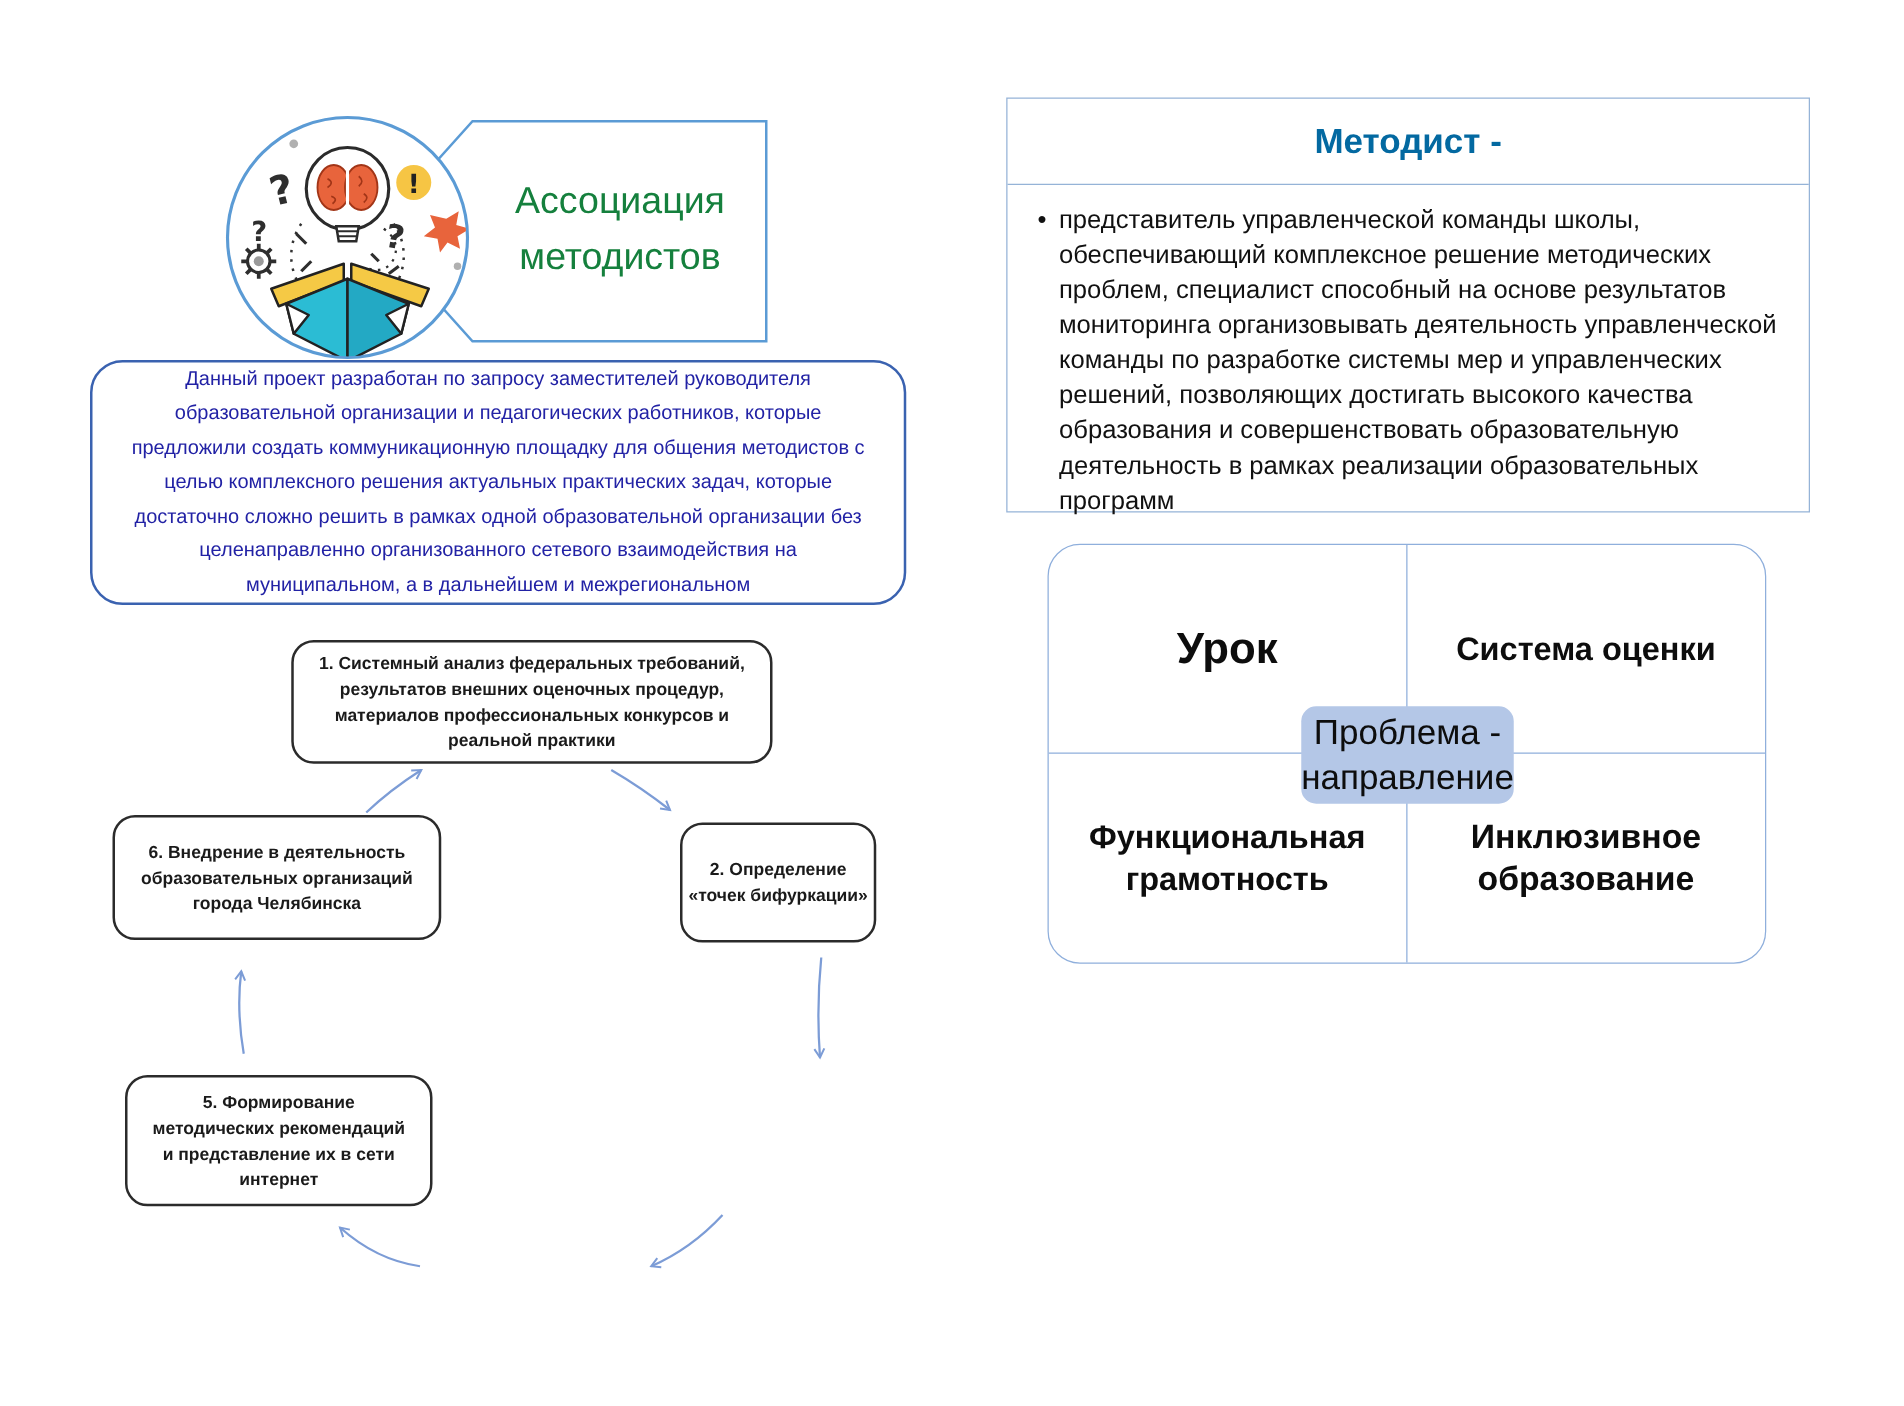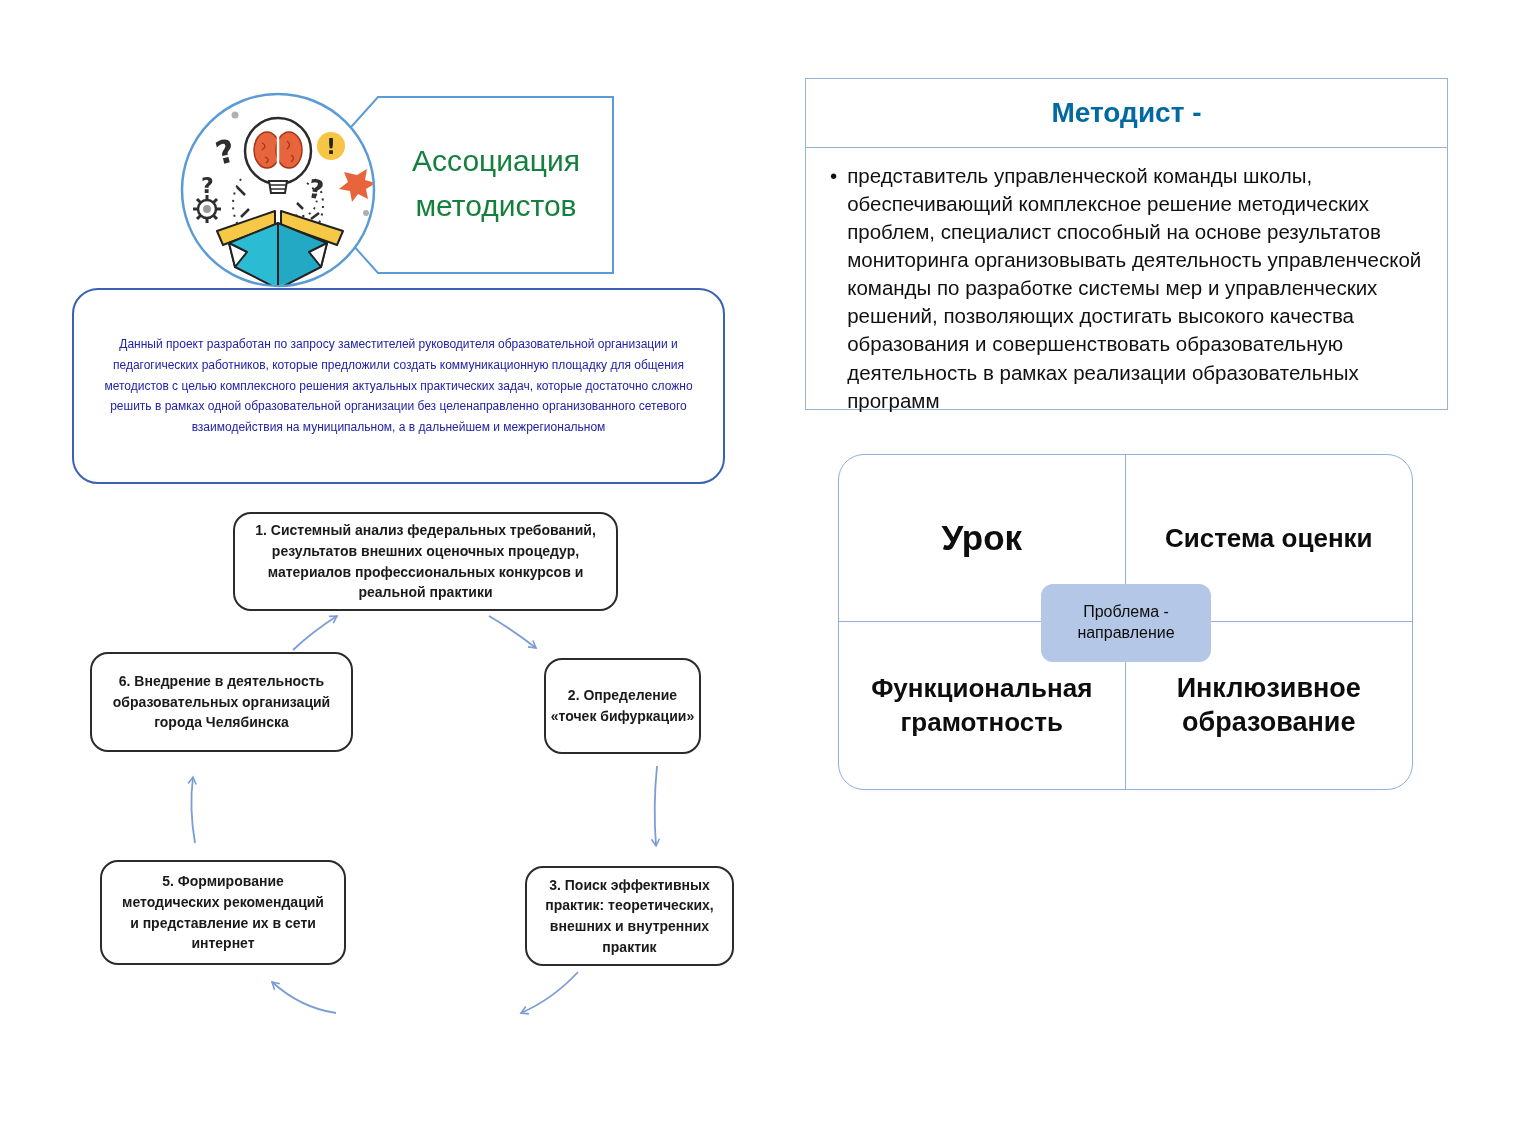--- a/index.html
+++ b/index.html
@@ -13,21 +13,21 @@
   .title-text{
     position:absolute;left:386px;top:138px;width:220px;z-index:3;
     font-size:30px;line-height:1.5;text-align:center;color:#15803d;font-weight:normal;
   }
   .intro-box{
     position:absolute;left:72px;top:288px;width:653px;height:196px;z-index:3;
     border:2px solid #3A62B0;border-radius:26px;box-sizing:border-box;
     display:flex;align-items:center;justify-content:center;background:#fff;
   }
   .intro-box .intro-text{
-    width:602px;text-align:center;color:#2222A5;font-size:12px;line-height:1.72;
+    width:602px;text-align:center;color:#2222A5;font-size:16px;line-height:1.72;
   }
 
   .cycle-step{
     position:absolute;z-index:3;background:#fff;
     border:2.5px solid #2b2b2b;border-radius:18px;box-sizing:border-box;
     display:flex;align-items:center;justify-content:center;text-align:center;
     font-weight:bold;font-size:14px;line-height:1.48;padding:4px 4px;
   }
   .step-1{left:233px;top:512px;width:385px;height:99px;}
   .step-2{left:544px;top:658px;width:157px;height:96px;}
@@ -44,37 +44,37 @@
     height:68px;display:flex;align-items:center;justify-content:center;
     border-bottom:1.5px solid #95B3D7;font-weight:bold;font-size:28px;color:#0369a1;
   }
   .methodist-body{
     padding:14px 20px 0 24px;display:flex;align-items:flex-start;
     font-size:20.5px;line-height:1.37;color:#111;
   }
   .methodist-body .bullet{margin-right:10px;line-height:1.37;}
 
   .directions-grid{
-    position:absolute;left:838px;top:454px;width:575px;height:336px;z-index:3;
+    position:absolute;left:838px;top:435px;width:575px;height:336px;z-index:3;
     border:1.5px solid #8FAFDC;border-radius:26px;box-sizing:border-box;background:#fff;
     display:grid;grid-template-columns:1fr 1fr;grid-template-rows:1fr 1fr;
   }
   .grid-cell{
     display:flex;align-items:center;justify-content:center;text-align:center;
     font-weight:bold;color:#0d0d0d;box-sizing:border-box;
   }
   .cell-tl{border-right:1.5px solid #8FAFDC;border-bottom:1.5px solid #8FAFDC;font-size:35px;}
   .cell-tr{border-bottom:1.5px solid #8FAFDC;font-size:26px;}
   .cell-bl{border-right:1.5px solid #8FAFDC;font-size:26px;line-height:1.3;padding:0 20px;}
   .cell-br{font-size:27px;line-height:1.25;padding:0 18px;}
   .problem-box{
     position:absolute;left:202px;top:129px;width:170px;height:78px;z-index:4;
     background:#B4C7E7;border-radius:12px;
     display:flex;align-items:center;justify-content:center;text-align:center;
-    font-size:16px;line-height:1.3;color:#0d0d0d;font-weight:normal;
+    font-size:28px;line-height:1.3;color:#0d0d0d;font-weight:normal;
   }
 </style>
 </head>
 <body>
 
 <div class="slide">
 
   <svg class="decor-svg" viewBox="0 0 1523 1125" xmlns="http://www.w3.org/2000/svg">
     <defs>
       <marker id="arrowhead" markerWidth="12" markerHeight="12" refX="8" refY="5" orient="auto" markerUnits="userSpaceOnUse">
@@ -167,23 +167,20 @@
   <div class="intro-box">
     <div class="intro-text">Данный проект разработан по запросу заместителей руководителя образовательной организации и педагогических работников, которые предложили создать коммуникационную площадку для общения методистов с целью комплексного решения актуальных практических задач, которые достаточно сложно решить в рамках одной образовательной организации без целенаправленно организованного сетевого взаимодействия на муниципальном, а в дальнейшем и межрегиональном</div>
   </div>
 
   <div class="cycle-step step-1">
     <span>1. Системный анализ федеральных требований, результатов внешних оценочных процедур, материалов профессиональных конкурсов и реальной практики</span>
   </div>
   <div class="cycle-step step-2">
     <span>2. Определение «точек бифуркации»</span>
   </div>
-  <div class="cycle-step step-3">
-    <span>3. Поиск эффективных практик: теоретических, внешних и внутренних практик</span>
-  </div>
   <div class="cycle-step step-5">
     <span>5. Формирование методических рекомендаций и представление их в сети интернет</span>
   </div>
   <div class="cycle-step step-6">
     <span>6. Внедрение в деятельность образовательных организаций города Челябинска</span>
   </div>
 
   <div class="methodist-panel">
     <div class="methodist-header">Методист -</div>
     <div class="methodist-body">

